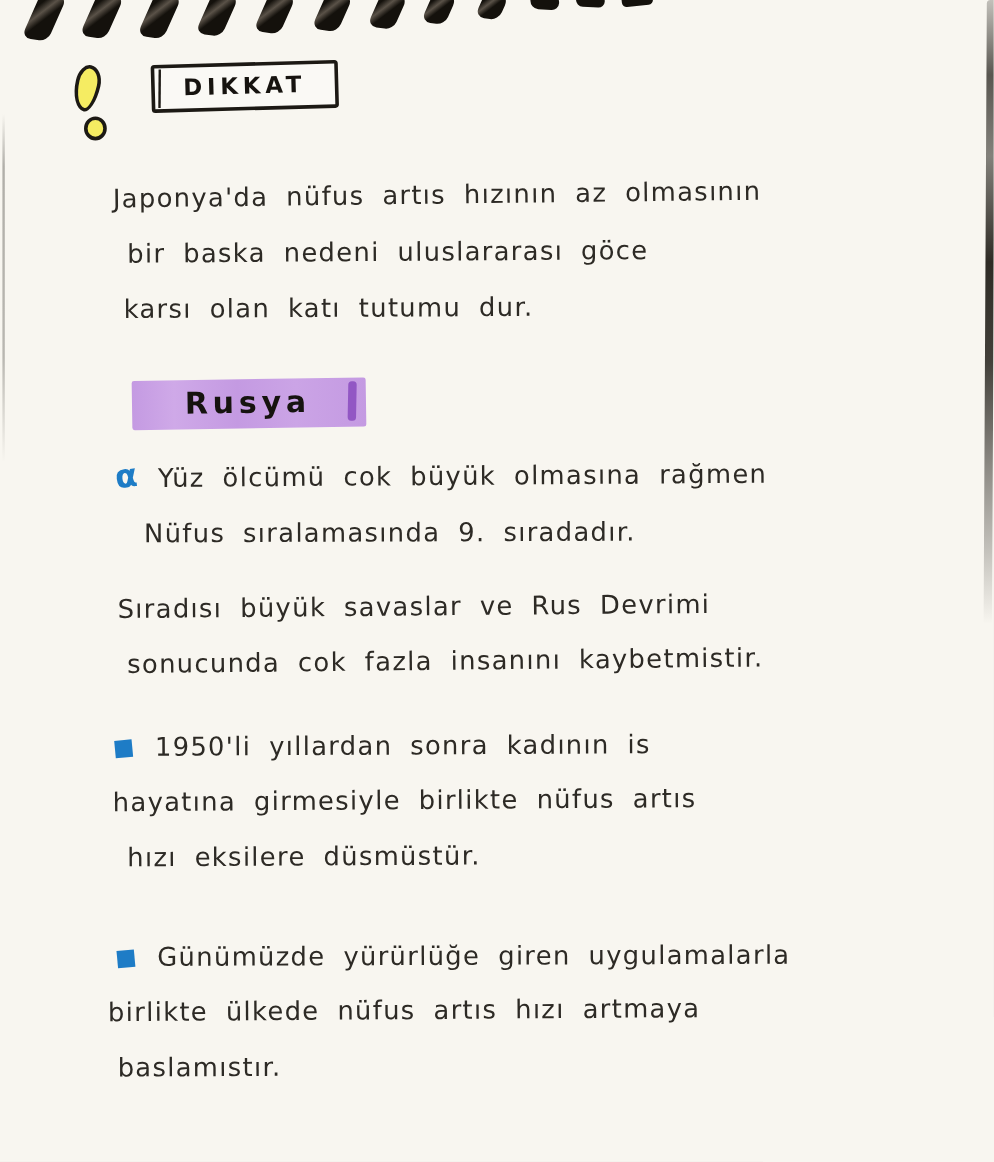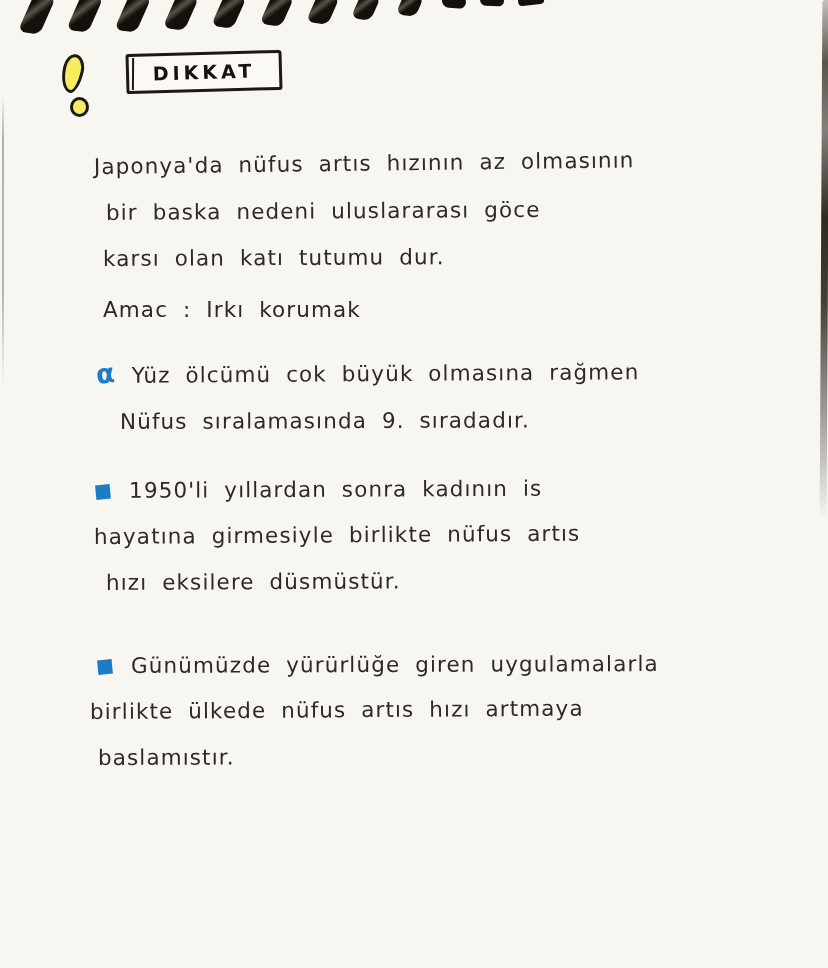--- a/index.html
+++ b/index.html
@@ -167,30 +167,38 @@
         <span class="dikkat-label">DIKKAT</span>
       </div>
     </div>
 
     <div class="para-japan">
       <div class="line">Japonya'da nüfus artıs hızının az olmasının</div>
       <div class="line">bir baska nedeni uluslararası göce</div>
       <div class="line">karsı olan katı tutumu dur.</div>
     </div>
 
-    <div class="line aim-line">Amac : Irkı korumak</div>
-
+
+    <div class="heading-wrap">
+      <span class="highlight">
+        <span class="heading-text">Rusya</span>
+      </span>
+    </div>
 
     <div class="item item-1">
       <div class="line">
         <span class="marker alpha">α</span><span>Yüz ölcümü cok büyük olmasına rağmen</span>
       </div>
       <div class="line">Nüfus sıralamasında 9. sıradadır.</div>
     </div>
 
+    <div class="item para-2">
+      <div class="line">Sıradısı büyük savaslar ve Rus Devrimi</div>
+      <div class="line">sonucunda cok fazla insanını kaybetmistir.</div>
+    </div>
 
     <div class="item item-2">
       <div class="line">
         <span class="marker square">■</span><span>1950'li yıllardan sonra kadının is</span>
       </div>
       <div class="line">hayatına girmesiyle birlikte nüfus artıs</div>
       <div class="line">hızı eksilere düsmüstür.</div>
     </div>
 
     <div class="item item-3">

